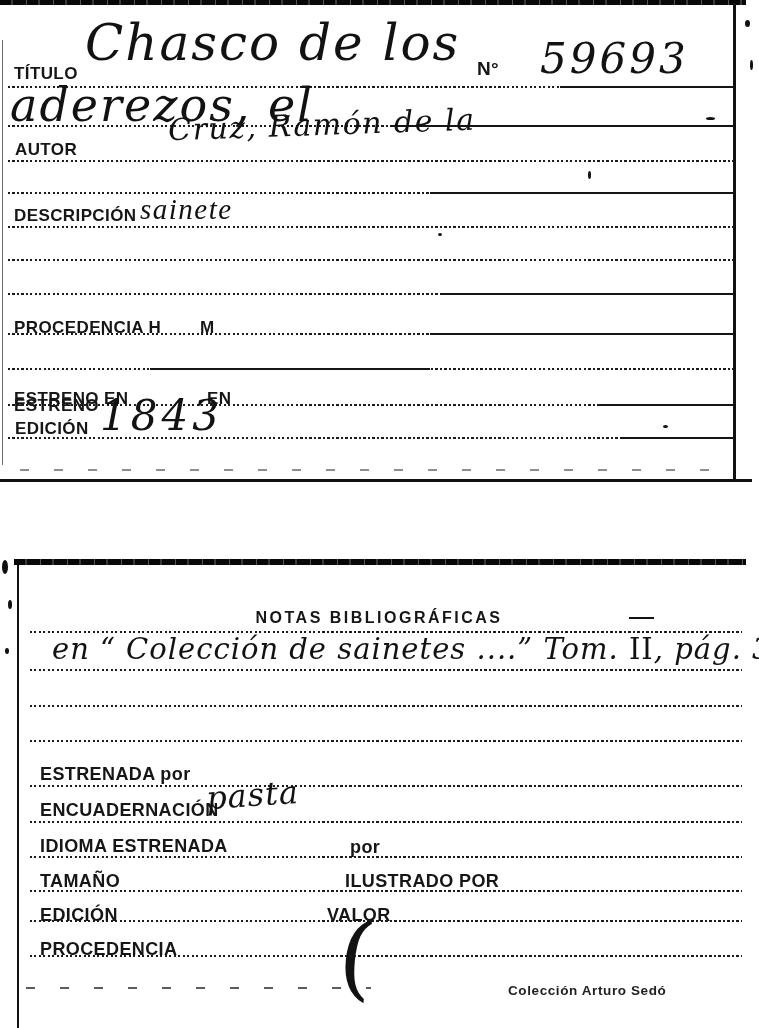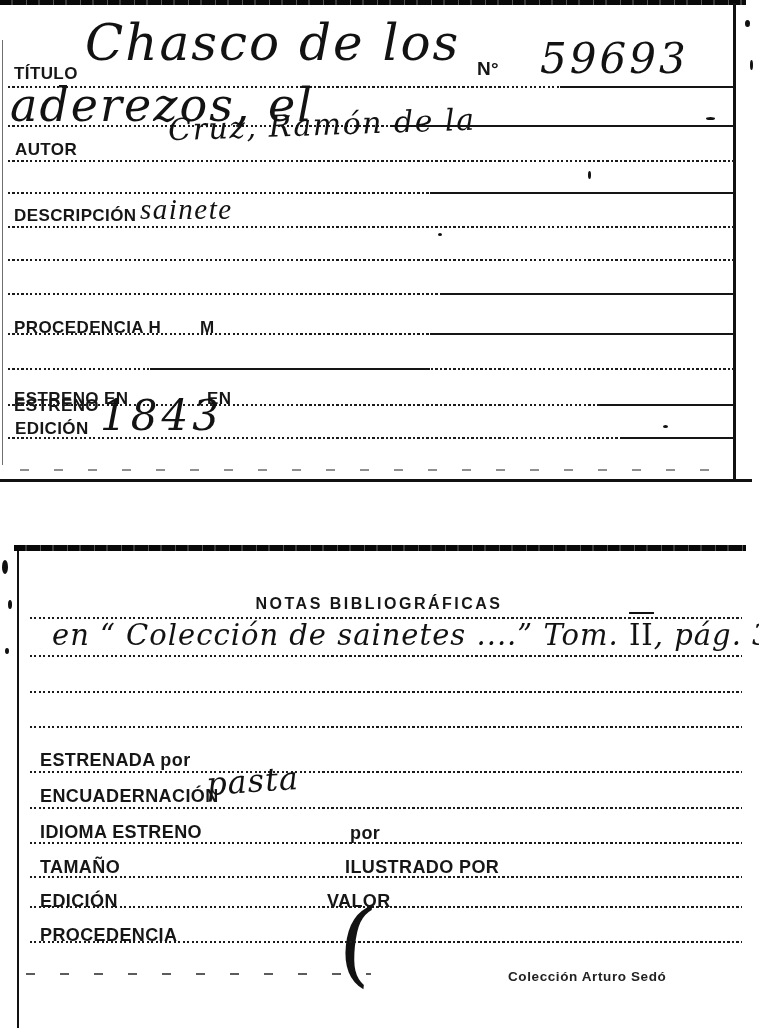--- a/index.html
+++ b/index.html
@@ -36,21 +36,21 @@
   .bsolid{position:absolute;background:#111;}
   .speck{position:absolute;background:#111;border-radius:50%;}
   .stamp{
     position:absolute;font-family:Liberation Sans, sans-serif;font-weight:700;
     font-size:13.5px;letter-spacing:.6px;color:#222;white-space:nowrap;
   }
   .header-center{
     position:absolute;text-align:center;font-weight:700;font-size:16px;
     letter-spacing:2.5px;color:#161616;white-space:nowrap;
   }
-  .roman-over{border-top:2px solid #121212;padding-top:4px;font-style:normal;}
+  .roman-over{border-top:2px solid #121212;padding-top:13px;font-style:normal;}
   .bracket{font-style:normal;font-weight:400;transform:rotate(6deg);}
 </style>
 </head>
 <body>
 
 <div class="card" style="left:0;top:8;width:746px;height:484px;">
   <div class="btop" style="left:0;top:0;width:746px;height:5px;"></div>
   <div class="bsolid" style="left:733px;top:3px;width:3px;height:478px;"></div>
   <div class="bsolid" style="left:0;top:479px;width:752px;height:3px;"></div>
   <div class="bsolid" style="left:2px;top:40px;width:1px;height:425px;opacity:.6;"></div>
@@ -96,21 +96,21 @@
   <div class="sseg" style="left:600px;top:404px;width:134px;"></div>
 
   <div class="lbl" style="left:15px;top:419px;">EDICIÓN</div>
   <div class="hw" style="left:100px;top:395px;font-size:42px;letter-spacing:4px;">1843</div>
   <div class="dl" style="left:8px;top:437px;width:726px;"></div>
   <div class="sseg" style="left:620px;top:437px;width:114px;"></div>
 
   <div class="dl-faint" style="left:20px;top:469px;width:700px;"></div>
 </div>
 
-<div class="card" style="left:14px;top:545px;width:740px;height:366px;">
+<div class="card" style="left:14px;top:559px;width:740px;height:366px;">
   <div class="btop" style="left:0;top:0;width:732px;height:6px;"></div>
   <div class="bsolid" style="left:3px;top:6px;width:2px;height:477px;"></div>
 
   <div class="header-center" style="left:0;top:50px;width:730px;">NOTAS BIBLIOGRÁFICAS</div>
   <div class="dl" style="left:16px;top:72px;width:712px;"></div>
 
   <div class="hw" style="left:38px;top:76px;font-size:29px;letter-spacing:1px;">
     <span>en “ Colección de sainetes ....”</span>
     <span> Tom. </span>
     <span class="roman-over">II</span><span>, pág. 313</span>
@@ -120,21 +120,21 @@
   <div class="dl" style="left:16px;top:146px;width:712px;"></div>
   <div class="dl" style="left:16px;top:181px;width:712px;"></div>
 
   <div class="lbl lbl2" style="left:26px;top:205px;">ESTRENADA por</div>
   <div class="dl" style="left:16px;top:226px;width:712px;"></div>
 
   <div class="lbl lbl2" style="left:26px;top:241px;">ENCUADERNACIÓN</div>
   <div class="hw" style="left:192px;top:220px;font-size:32px;letter-spacing:1px;transform:rotate(-4deg);">pasta</div>
   <div class="dl" style="left:16px;top:262px;width:712px;"></div>
 
-  <div class="lbl lbl2" style="left:26px;top:277px;">IDIOMA ESTRENO</div>
+  <div class="lbl lbl2" style="left:26px;top:277px;">IDIOMA ESTRENADA</div>
   <div class="lbl lbl2" style="left:336px;top:278px;">por</div>
   <div class="dl" style="left:16px;top:297px;width:712px;"></div>
 
   <div class="lbl lbl2" style="left:26px;top:312px;">TAMAÑO</div>
   <div class="lbl lbl2" style="left:331px;top:312px;">ILUSTRADO POR</div>
   <div class="dl" style="left:16px;top:331px;width:712px;"></div>
 
   <div class="lbl lbl2" style="left:26px;top:346px;">EDICIÓN</div>
   <div class="lbl lbl2" style="left:313px;top:346px;">VALOR</div>
   <div class="dl" style="left:16px;top:361px;width:712px;"></div>

